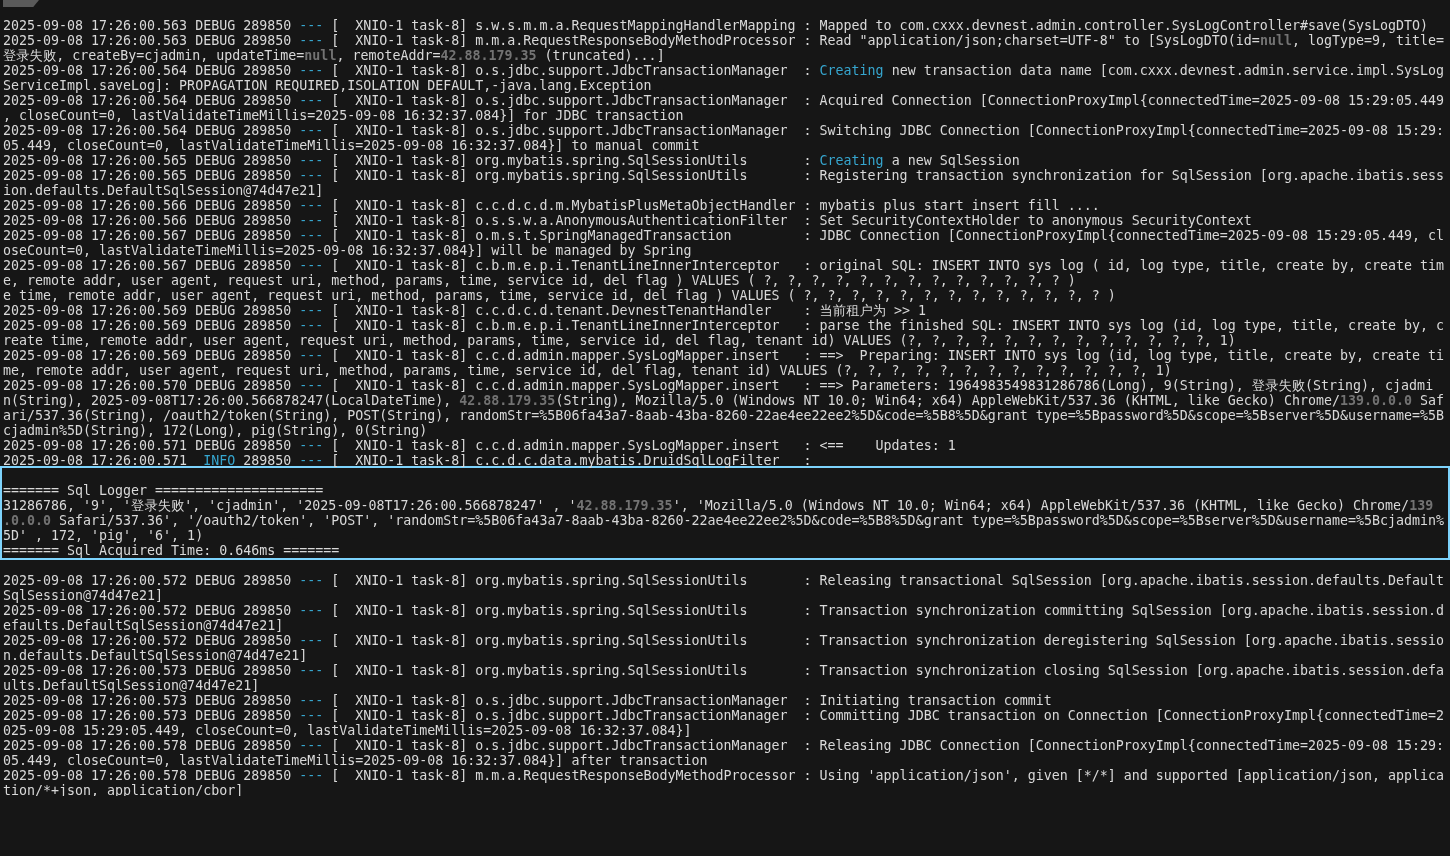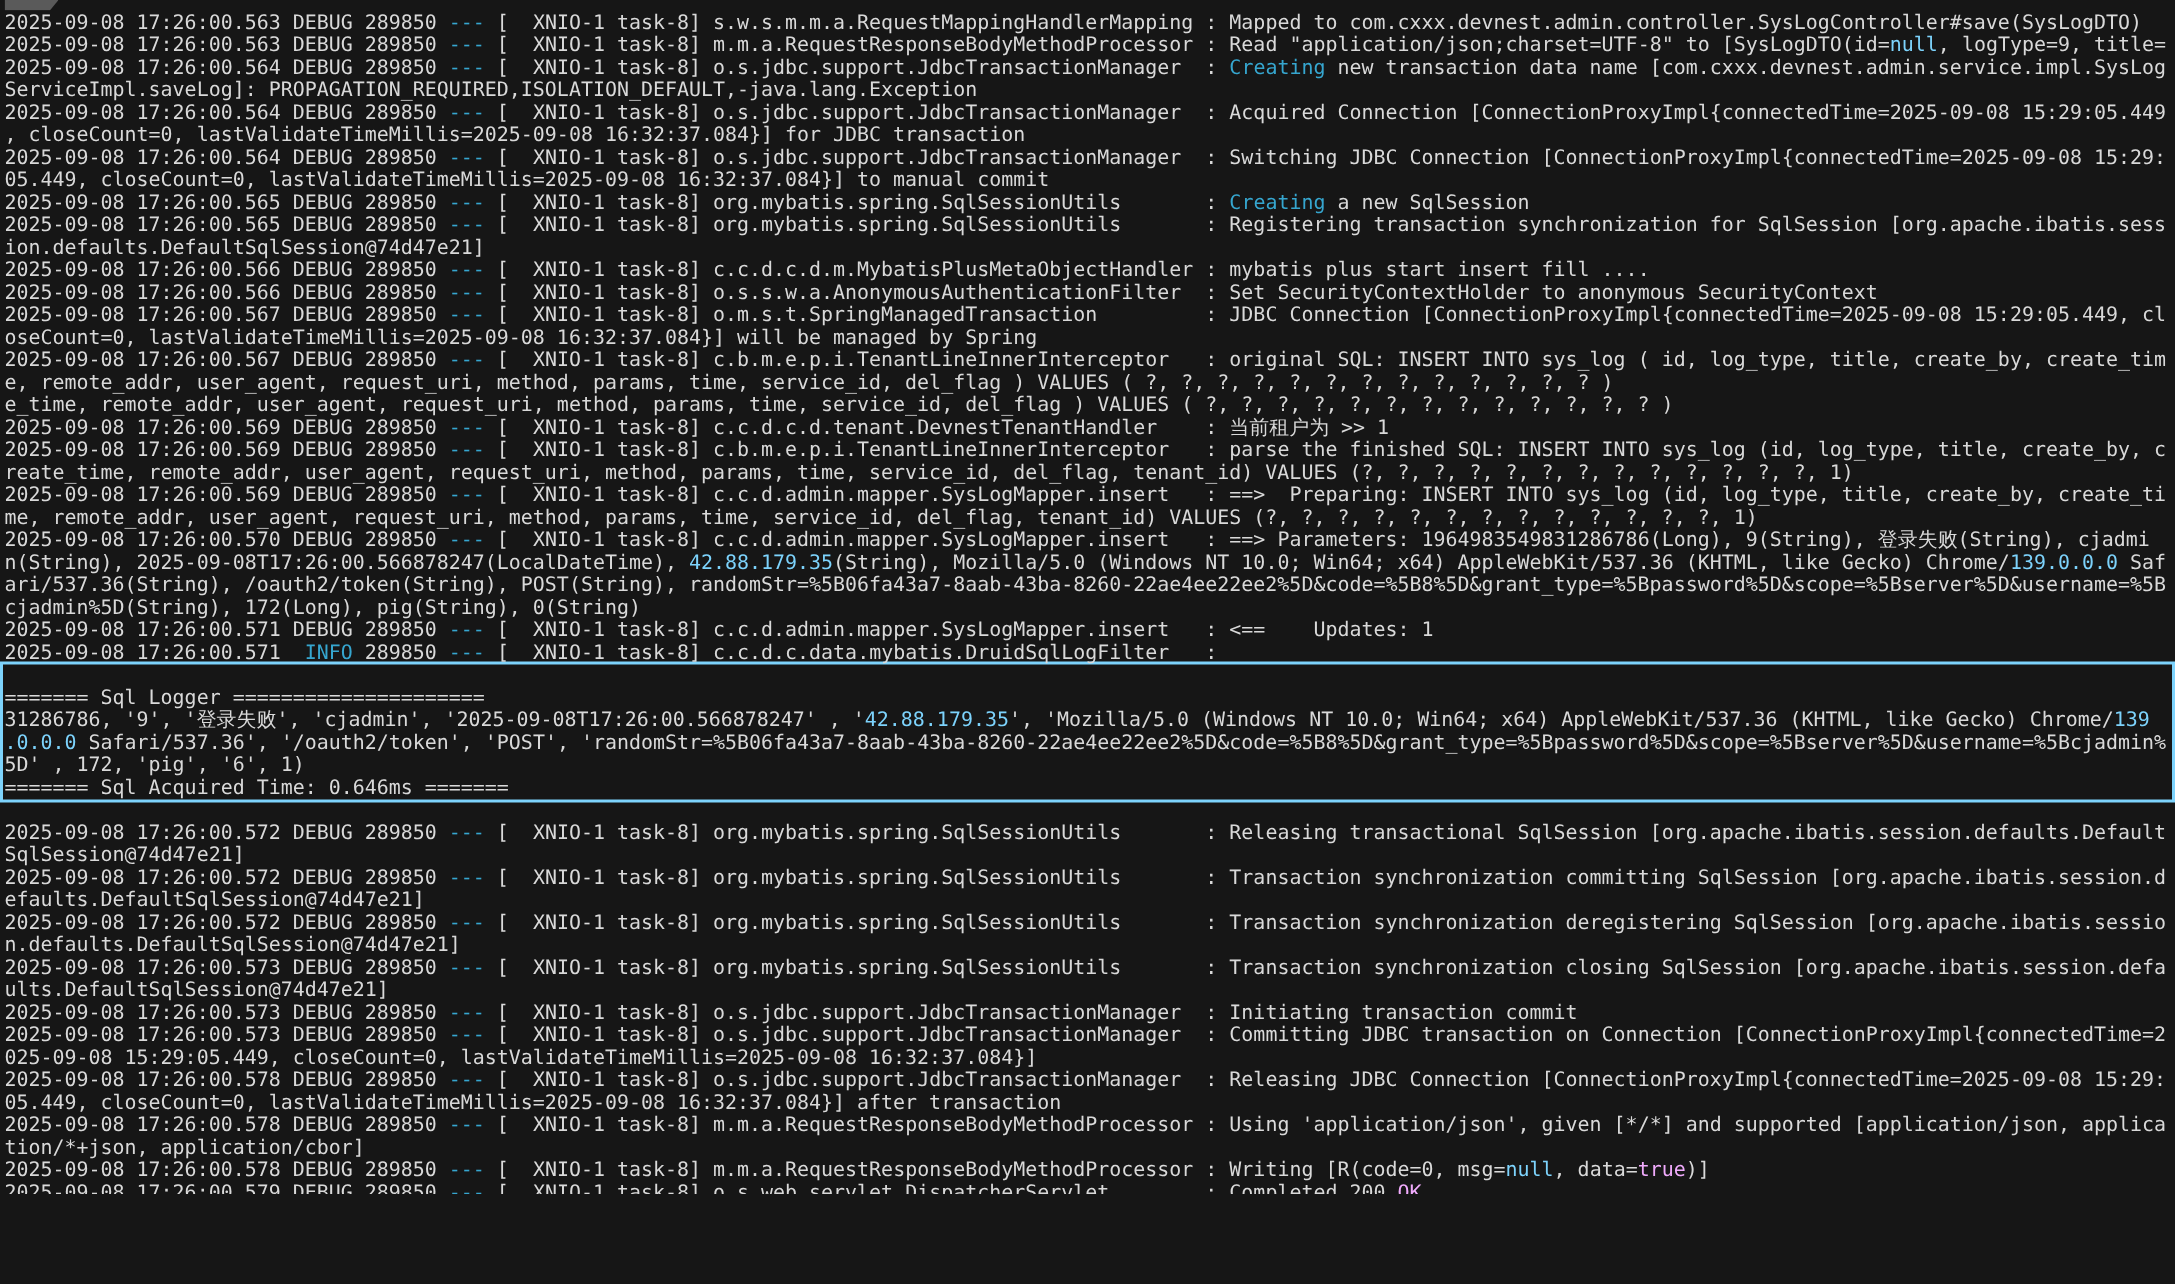--- a/index.html
+++ b/index.html
@@ -4,21 +4,21 @@
 <style>
   html,body{margin:0;padding:0;}
   body{
     width:1450px;height:856px;overflow:hidden;
     background:#161616;
     font-family:"DejaVu Sans Mono","Liberation Mono",monospace;
   }
   .term{
     position:relative;
     width:1450px;height:796px;
-    padding-top:8px;
+    padding-top:18px;
     box-sizing:border-box;
     font-size:13.3px;line-height:15px;
     color:#d9d9d9;
     overflow:hidden;
   }
   .tab{
     position:absolute;top:0;left:3px;width:36px;height:7px;
     background:#5a5a5a;
     clip-path:polygon(0 0,100% 0,84% 100%,0 100%);
   }
@@ -28,31 +28,32 @@
     overflow:hidden;
     padding-left:3px;
   }
   .sqlbox{
     border:2px solid #7dd3fc;
     margin:-2px 0;
   }
   .sqlbox .row{padding-left:1px;}
   .d{color:inherit;}
   .c{color:#36a6cf;}
-  .m{color:#7dd3fc;}
+  .m{color:#737373;font-weight:bold;}
   .g{color:#f0abfc;}
 </style>
 </head>
 <body>
 
 <div class="term">
   <div class="tab"></div>
   <div id="pre-box">
       <div class="row"><span class="d">2025-09-08 17:26:00.563 DEBUG 289850 </span><span class="c">---</span><span class="d"> [  XNIO-1 task-8] s.w.s.m.m.a.RequestMappingHandlerMapping : Mapped to com.cxxx.devnest.admin.controller.SysLogController#save(SysLogDTO)</span></div>
       <div class="row"><span class="d">2025-09-08 17:26:00.563 DEBUG 289850 </span><span class="c">---</span><span class="d"> [  XNIO-1 task-8] m.m.a.RequestResponseBodyMethodProcessor : Read "application/json;charset=UTF-8" to [SysLogDTO(id=</span><span class="m">null</span><span class="d">, logType=9, title=</span></div>
+      <div class="row"><span class="d">登录失败, createBy=cjadmin, updateTime=</span><span class="m">null</span><span class="d">, remoteAddr=</span><span class="m">42.88.179.35</span><span class="d"> (truncated)...]</span></div>
       <div class="row"><span class="d">2025-09-08 17:26:00.564 DEBUG 289850 </span><span class="c">---</span><span class="d"> [  XNIO-1 task-8] o.s.jdbc.support.JdbcTransactionManager  : </span><span class="c">Creating</span><span class="d"> new transaction data name [com.cxxx.devnest.admin.service.impl.SysLog</span></div>
       <div class="row"><span class="d">ServiceImpl.saveLog]: PROPAGATION_REQUIRED,ISOLATION_DEFAULT,-java.lang.Exception</span></div>
       <div class="row"><span class="d">2025-09-08 17:26:00.564 DEBUG 289850 </span><span class="c">---</span><span class="d"> [  XNIO-1 task-8] o.s.jdbc.support.JdbcTransactionManager  : Acquired Connection [ConnectionProxyImpl{connectedTime=2025-09-08 15:29:05.449</span></div>
       <div class="row"><span class="d">, closeCount=0, lastValidateTimeMillis=2025-09-08 16:32:37.084}] for JDBC transaction</span></div>
       <div class="row"><span class="d">2025-09-08 17:26:00.564 DEBUG 289850 </span><span class="c">---</span><span class="d"> [  XNIO-1 task-8] o.s.jdbc.support.JdbcTransactionManager  : Switching JDBC Connection [ConnectionProxyImpl{connectedTime=2025-09-08 15:29:</span></div>
       <div class="row"><span class="d">05.449, closeCount=0, lastValidateTimeMillis=2025-09-08 16:32:37.084}] to manual commit</span></div>
       <div class="row"><span class="d">2025-09-08 17:26:00.565 DEBUG 289850 </span><span class="c">---</span><span class="d"> [  XNIO-1 task-8] org.mybatis.spring.SqlSessionUtils       : </span><span class="c">Creating</span><span class="d"> a new SqlSession</span></div>
       <div class="row"><span class="d">2025-09-08 17:26:00.565 DEBUG 289850 </span><span class="c">---</span><span class="d"> [  XNIO-1 task-8] org.mybatis.spring.SqlSessionUtils       : Registering transaction synchronization for SqlSession [org.apache.ibatis.sess</span></div>
       <div class="row"><span class="d">ion.defaults.DefaultSqlSession@74d47e21]</span></div>
       <div class="row"><span class="d">2025-09-08 17:26:00.566 DEBUG 289850 </span><span class="c">---</span><span class="d"> [  XNIO-1 task-8] c.c.d.c.d.m.MybatisPlusMetaObjectHandler : mybatis plus start insert fill ....</span></div>

